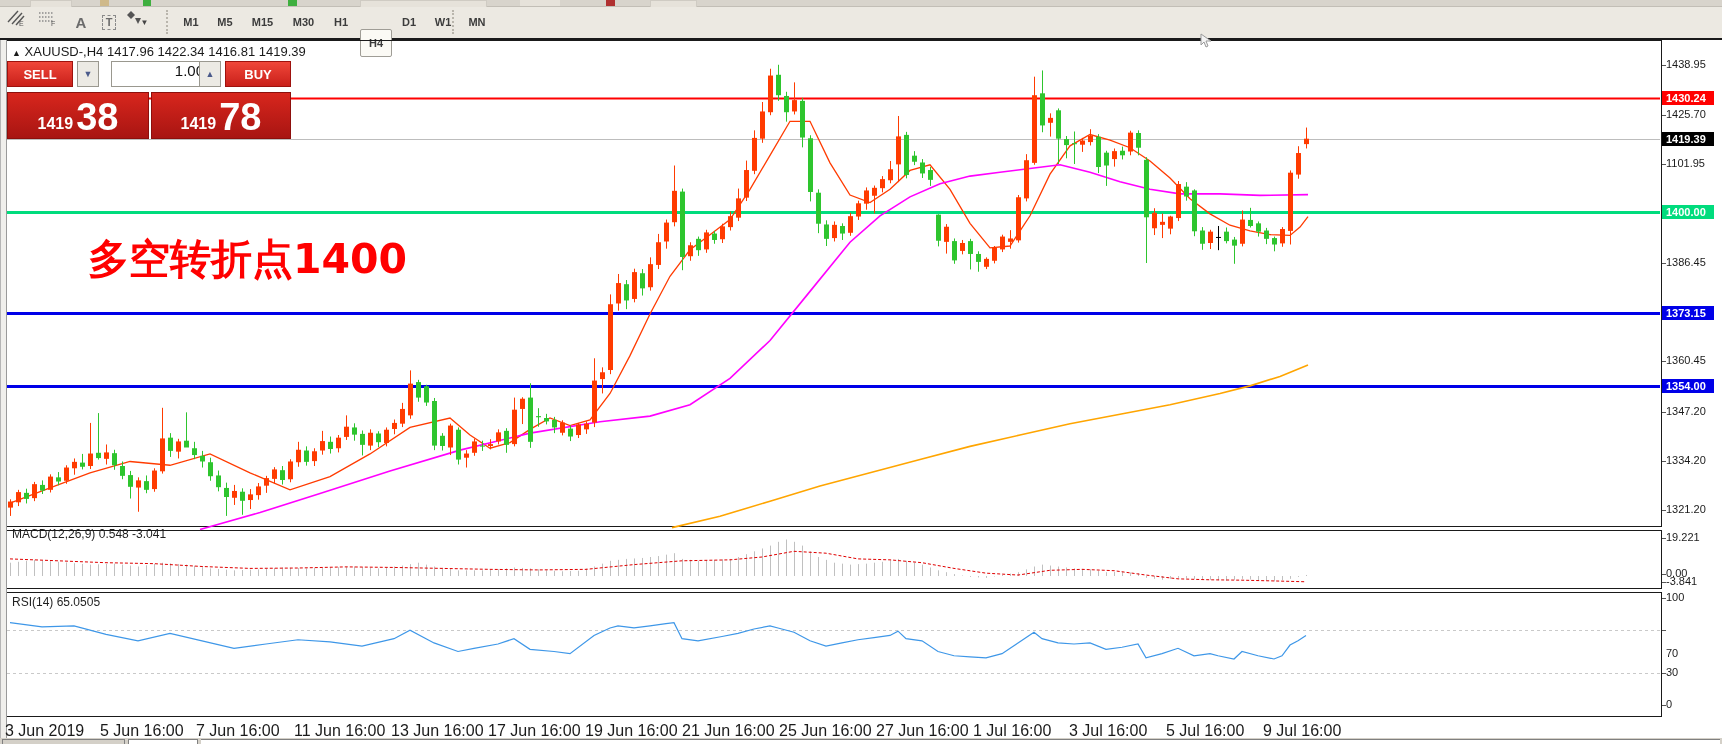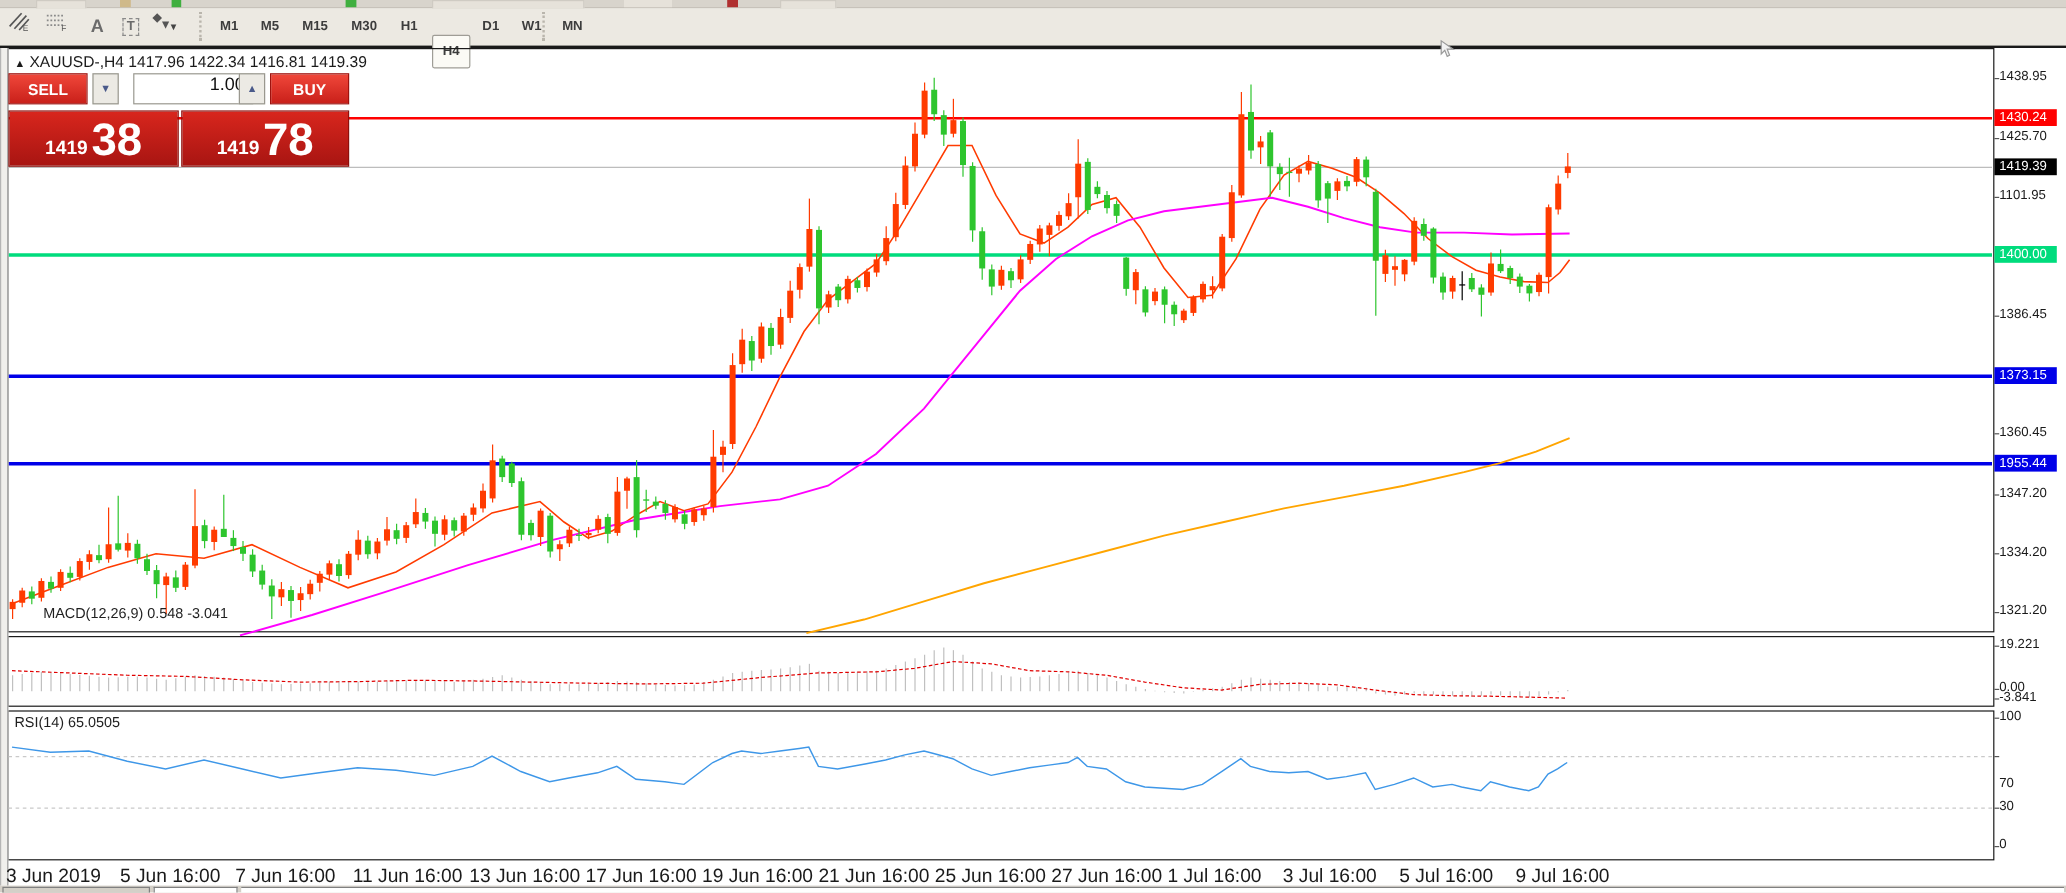--- a/index.html
+++ b/index.html
@@ -15,21 +15,21 @@
   .tf{font-size:11px;font-weight:bold;color:#3c3c3c;letter-spacing:0;}
   .tf.active{background:#fbfaf5;border:1px solid #9f9d96;border-radius:2px;margin-top:20px;}
   .vsep{position:absolute;top:3px;height:24px;width:0;border-left:2px dotted #b9b5ac;}
   .icon-a{font-weight:bold;color:#6b6b6b;font-size:15px;}
   .icon-tbox{border:1px dashed #8a8a8a;color:#6b6b6b;font-size:11px;font-weight:bold;padding:0 3px;line-height:13px;}
   .caret{font-size:8px;color:#444;margin-left:3px;}
   
   .ohlc{position:absolute;left:12px;top:44px;font-size:13px;color:#1a1a1a;}
   .axis-label{position:absolute;left:1666px;font-size:11px;color:#1a1a1a;height:13px;line-height:13px;}
   .axis-tick{position:absolute;left:1662px;width:4px;height:1px;background:#555;}
-  .badge{position:absolute;left:1662px;font-size:11px;color:#fff;height:14px;line-height:14px;padding:0 4px;min-width:44px;}
+  .badge{position:absolute;left:1662px;font-size:11px;color:#fff;height:14px;line-height:14px;padding:0 4px;min-width:44px;font-weight:bold;}
   .time-label{position:absolute;top:722px;font-size:16px;color:#1a1a1a;white-space:nowrap;}
   .ind-label{position:absolute;font-size:12px;color:#1f1f1f;}
   
   .trade-btn{position:absolute;top:61px;height:26px;color:#fff;font-size:13px;font-weight:bold;
      display:flex;align-items:center;justify-content:center;
      background:linear-gradient(#f0473a,#c9201a);border:1px solid #9e120e;box-sizing:border-box;}
   .spin{position:absolute;top:61px;height:26px;width:22px;background:#eceae4;border:1px solid #9a988f;
      box-sizing:border-box;color:#4a5a8a;font-size:9px;display:flex;align-items:center;justify-content:center;}
   .vol{position:absolute;top:61px;height:26px;width:100px;border:1px solid #9a988f;background:#fff;
      box-sizing:border-box;font-size:15px;color:#111;text-align:right;padding:0 6px;font-family:"Liberation Sans",sans-serif;}
@@ -648,22 +648,23 @@
 
   <div class="bigquote" style="left:7px;width:142px;">
     <span class="small">1419</span>
     <span class="big">38</span>
   </div>
   <div class="bigquote" style="left:151px;width:140px;">
     <span class="small">1419</span>
     <span class="big">78</span>
   </div>
 
-
-  <div class="ind-label" style="left:12px;top:504px;margin-left:24px;">
+  <div class="annotation">多空转折点1400</div>
+
+  <div class="ind-label" style="left:12px;top:527px;">
     <span>MACD(12,26,9)</span> <span>0.548 -3.041</span>
   </div>
   <div class="ind-label" style="left:12px;top:595px;">
     <span>RSI(14)</span> <span>65.0505</span>
   </div>
 
   <div id="axis-layer">
       <div class="axis-label" style="top: 58px;">1438.95</div>
       <div class="axis-tick" style="top: 65px;"></div>
       <div class="axis-label" style="top: 108px;">1425.70</div>
@@ -677,21 +678,21 @@
       <div class="axis-label" style="top: 405px;">1347.20</div>
       <div class="axis-tick" style="top: 412px;"></div>
       <div class="axis-label" style="top: 454px;">1334.20</div>
       <div class="axis-tick" style="top: 461px;"></div>
       <div class="axis-label" style="top: 503px;">1321.20</div>
       <div class="axis-tick" style="top: 510px;"></div>
       <div class="badge" style="top: 132px; background: rgb(0, 0, 0);">1419.39</div>
       <div class="badge" style="top: 91px; background: rgb(255, 0, 0);">1430.24</div>
       <div class="badge" style="top: 205px; background: rgb(0, 220, 125);">1400.00</div>
       <div class="badge" style="top: 306px; background: rgb(0, 0, 232);">1373.15</div>
-      <div class="badge" style="top: 379px; background: rgb(0, 0, 232);">1955.44</div>
+      <div class="badge" style="top: 379px; background: rgb(0, 0, 232);">1354.00</div>
       <div class="axis-label" style="top: 531px;">19.221</div>
       <div class="axis-tick" style="top: 538px;"></div>
       <div class="axis-label" style="top: 567px;">0.00</div>
       <div class="axis-tick" style="top: 574px;"></div>
       <div class="axis-label" style="top: 575px;">-3.841</div>
       <div class="axis-tick" style="top: 582px;"></div>
       <div class="axis-label" style="top: 591px;">100</div>
       <div class="axis-tick" style="top: 598px;"></div>
       <div class="axis-label" style="top: 647px;">70</div>
       <div class="axis-tick" style="top: 630px;"></div>

